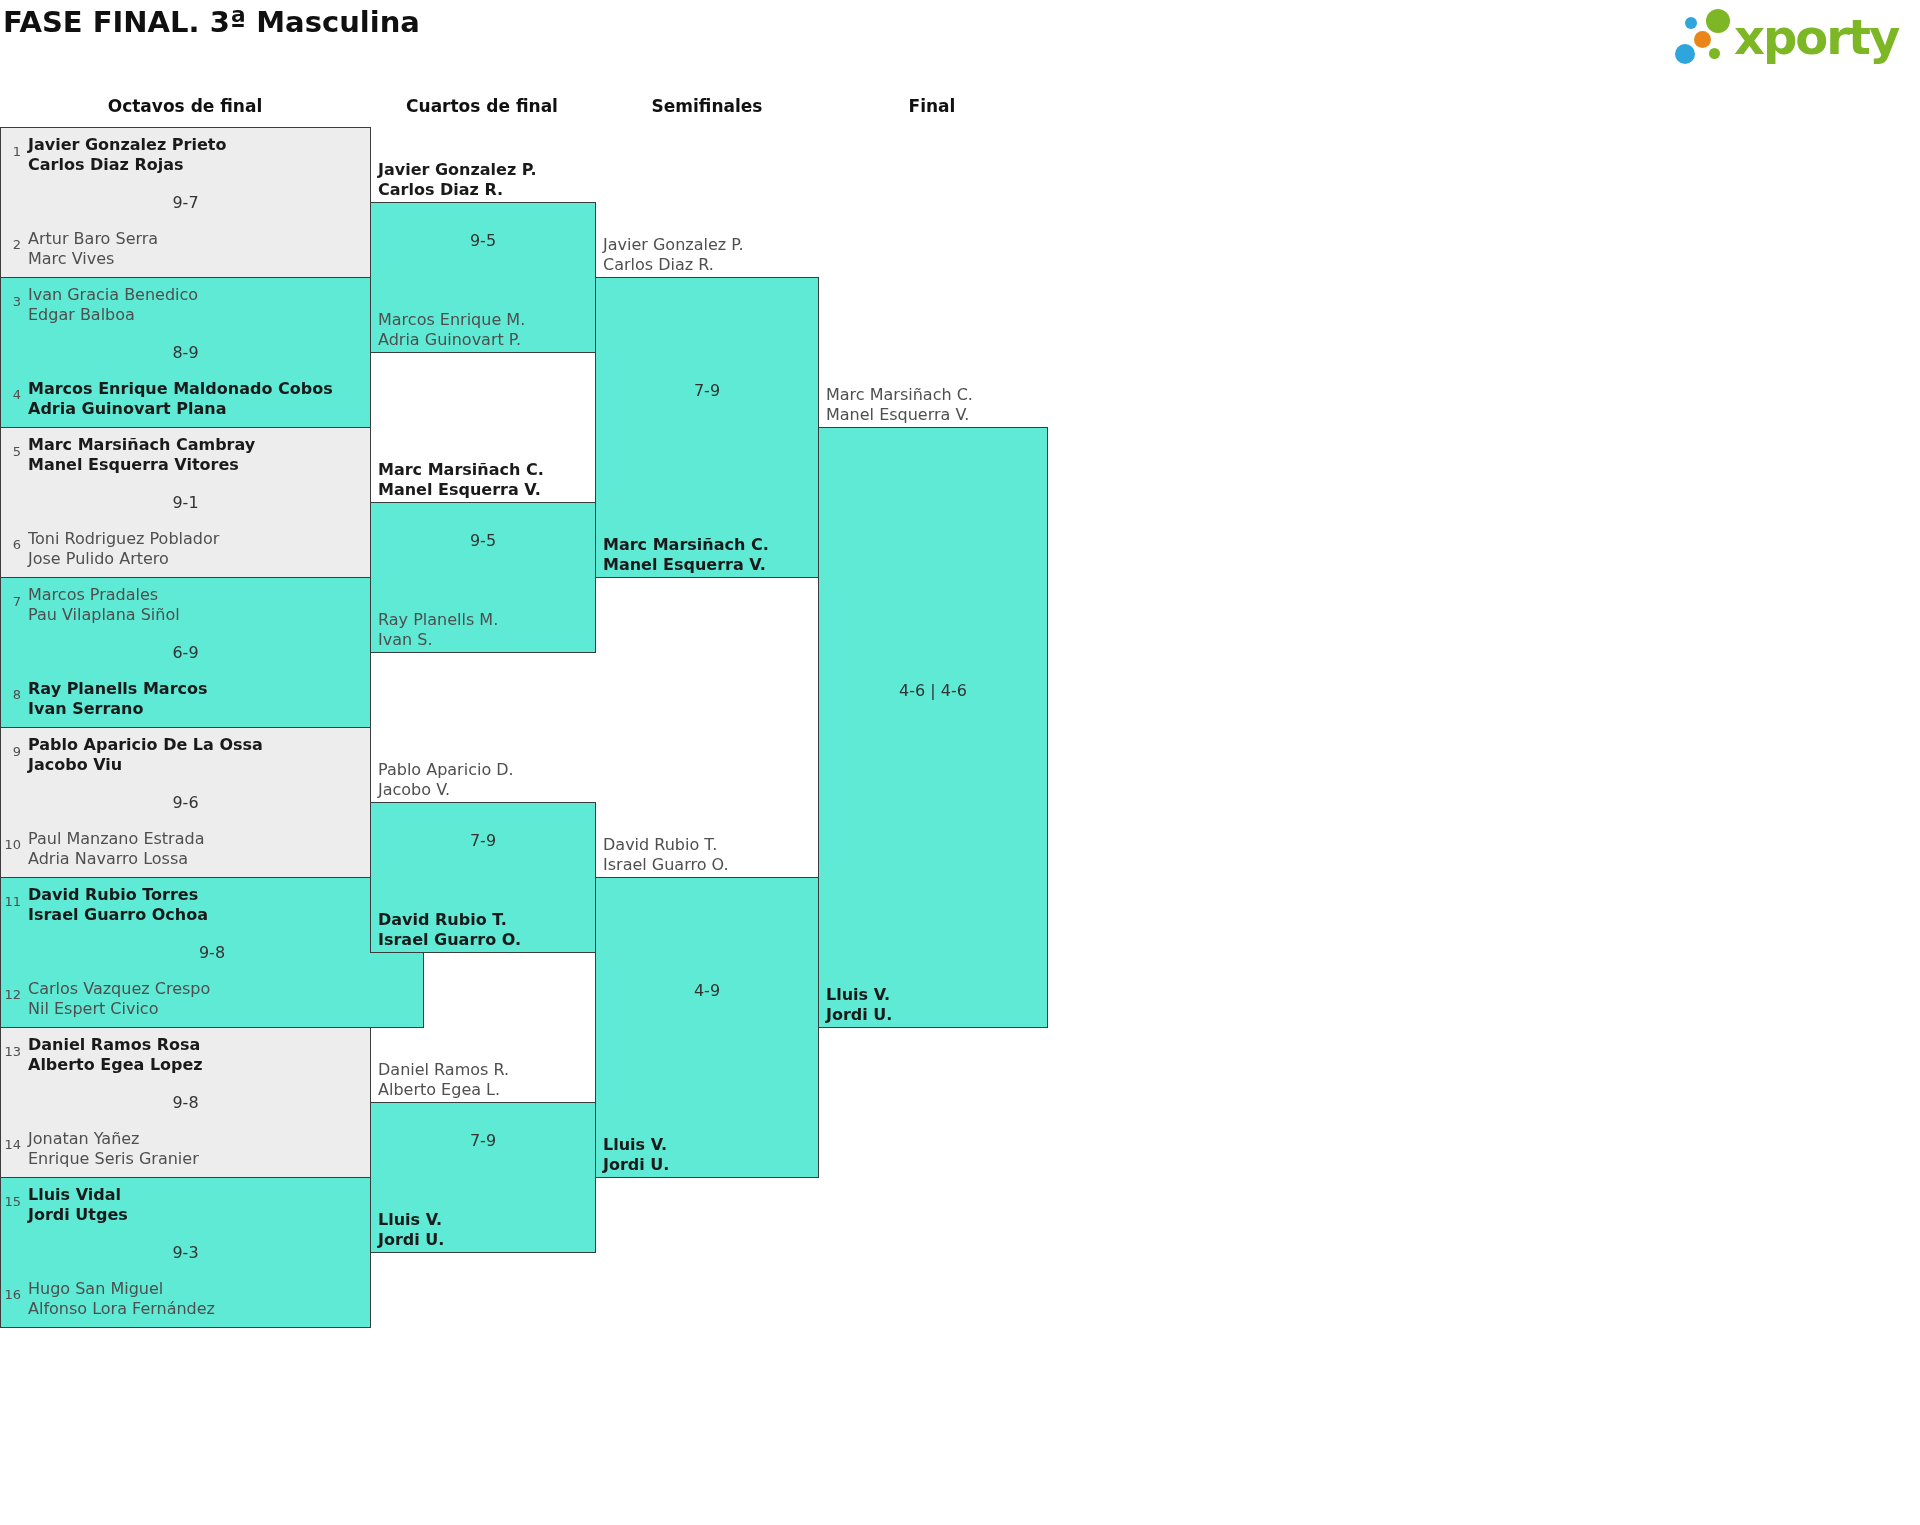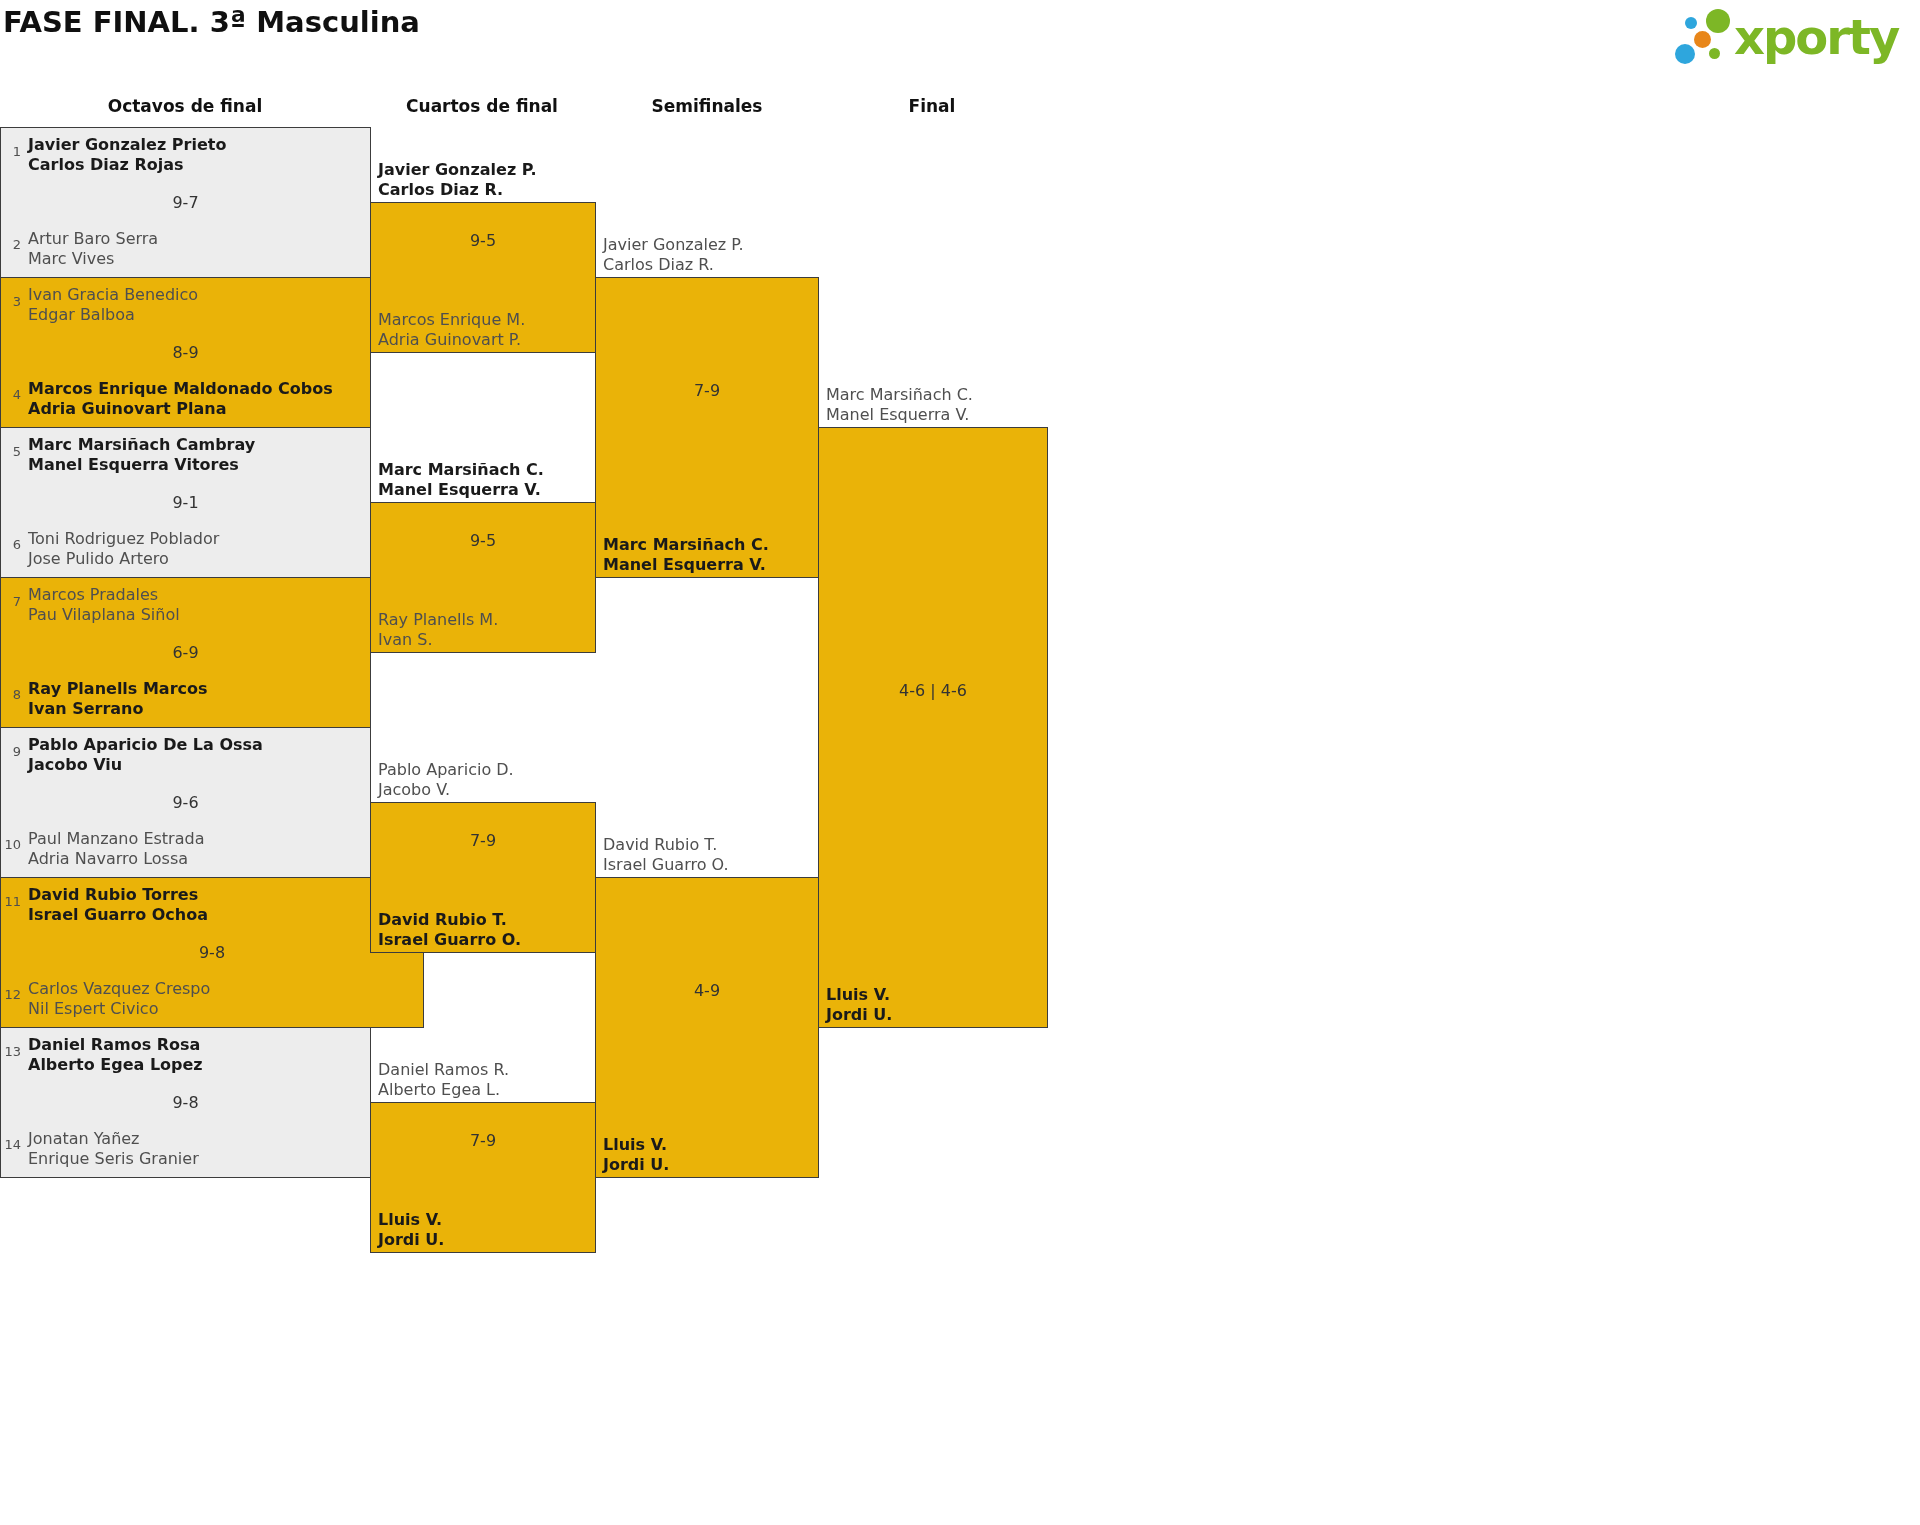--- a/index.html
+++ b/index.html
@@ -17,21 +17,21 @@
   .dot-b1{left:11px;top:11px;width:12px;height:12px;background:var(--blue)}
   .dot-o1{left:20px;top:25px;width:17px;height:17px;background:var(--orange)}
   .dot-b2{left:1px;top:38px;width:20px;height:20px;background:var(--blue)}
   .dot-g2{left:35px;top:42px;width:11px;height:11px;background:var(--green)}
   .logo-text{position:absolute;left:60px;top:0;line-height:62px;font-size:48px;font-weight:bold;letter-spacing:-2px;color:var(--green)}
   
   .rh{position:absolute;top:96px;width:224px;text-align:center;font-size:17px;font-weight:bold;color:#111;white-space:nowrap}
   .rh0{left:73px}.rh1{left:370px}.rh2{left:595px}.rh3{left:820px}
   
   #bracket{position:absolute;left:0;top:0;width:1920px;height:1525px}
-  .match{position:absolute;border:1px solid var(--border);box-sizing:border-box;background:#eab308}
+  .match{position:absolute;border:1px solid var(--border);box-sizing:border-box;background:#5eead4}
   .match.shaded{background:var(--shade)}
   .team{position:absolute;font-size:16px;line-height:20px;white-space:nowrap}
   .r0 .team{left:27px}
   .r1 .team,.r2 .team,.r3 .team{left:7px}
   .team.winner{font-weight:bold;color:var(--winner)}
   .team.loser{font-weight:normal;color:var(--loser)}
   .ot1{top:7px}
   .ot2{top:101px}
   .xt1{top:-43px}
   .score{position:absolute;left:0;width:100%;text-align:center;font-size:16px;line-height:20px;color:var(--score)}
@@ -145,20 +145,33 @@
       <div class="team ot1 winner">
         <div class="tline">Daniel Ramos Rosa</div>
         <div class="tline">Alberto Egea Lopez</div>
       </div>
       <div class="team ot2 loser">
         <div class="tline">Jonatan Yañez</div>
         <div class="tline">Enrique Seris Granier</div>
       </div>
       <div class="score" style="top: 65px;">9-8</div>
     </div>
+    <div class="match r0" style="left: 0px; top: 1177px; width: 371px; height: 151px;">
+      <span class="seed seed1">15</span>
+      <span class="seed seed2">16</span>
+      <div class="team ot1 winner">
+        <div class="tline">Lluis Vidal</div>
+        <div class="tline">Jordi Utges</div>
+      </div>
+      <div class="team ot2 loser">
+        <div class="tline">Hugo San Miguel</div>
+        <div class="tline">Alfonso Lora Fernández</div>
+      </div>
+      <div class="score" style="top: 65px;">9-3</div>
+    </div>
     <div class="match r1" style="left: 370px; top: 202px; width: 226px; height: 151px;">
       <div class="team xt1 winner">
         <div class="tline">Javier Gonzalez P.</div>
         <div class="tline">Carlos Diaz R.</div>
       </div>
       <div class="team xt2 loser" style="top: 107px;">
         <div class="tline">Marcos Enrique M.</div>
         <div class="tline">Adria Guinovart P.</div>
       </div>
       <div class="score" style="top: 28px;">9-5</div>

